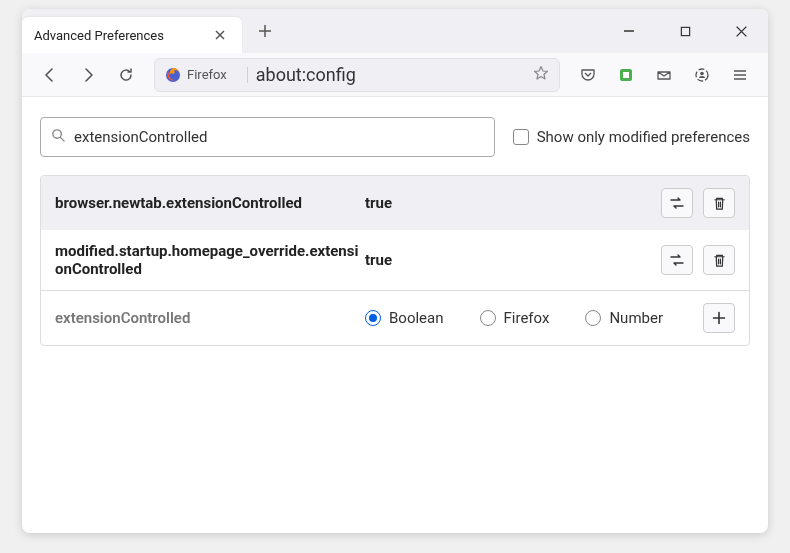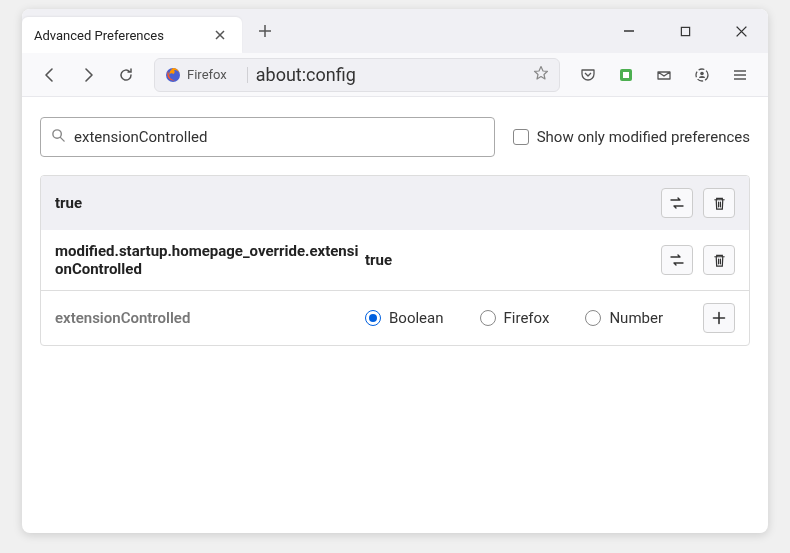--- a/index.html
+++ b/index.html
@@ -175,20 +175,21 @@
         <input class="search-input" type="text" value="extensionControlled" style="">
       </div>
       <div class="checkbox-row">
         <div class="checkbox"></div>
         <span class="checkbox-label">Show only modified preferences</span>
       </div>
     </div>
 
     <div class="prefs">
       <div class="pref-row striped">
+        <span class="pref-name bold">browser.newtab.extensionControlled</span>
         <span class="pref-value bold">true</span>
         <div class="pref-actions">
           <div class="pref-btn">
             <svg width="16" height="16" viewBox="0 0 16 16">
                 <path d="M2 5 H11 L9 3 M14 11 H5 L7 13" stroke="currentColor" stroke-width="1.4" fill="none" stroke-linecap="round" stroke-linejoin="round"></path>
               </svg>
           </div>
           <div class="pref-btn">
             <svg width="15" height="15" viewBox="0 0 16 16">
                 <path d="M3 4 H13 M5 4 V2.5 H11 V4 M4.5 4 L5 14 H11 L11.5 4 M7 6.5 V11.5 M9 6.5 V11.5" stroke="currentColor" stroke-width="1.3" fill="none" stroke-linecap="round"></path>

